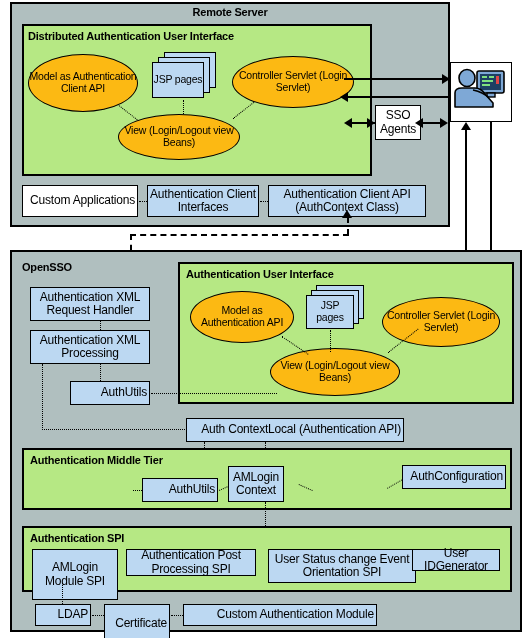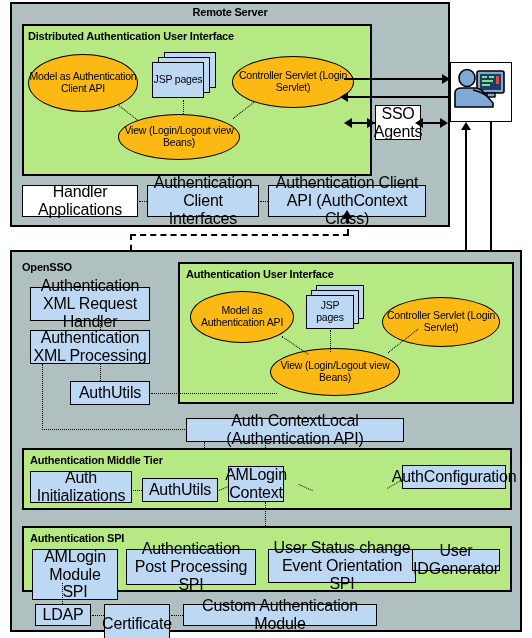--- a/index.html
+++ b/index.html
@@ -41,23 +41,23 @@
     text-align: center;
   }
 
   .box {
     position: absolute;
     background: #bcd8f2;
     border: 1.5px solid #000000;
     box-sizing: border-box;
     display: flex;
     align-items: center;
-    justify-content: center;
+    justify-content: flex-end;
     text-align: center;
-    font-size: 16px;
+    font-size: 12px;
     line-height: 1.12;
     color: #000000;
     padding: 1px 2px;
     letter-spacing: -0.2px;
   }
   .box.white {
     background: #ffffff;
   }
 
   .ellipse {
@@ -196,21 +196,21 @@
 
   <div class="ellipse" style="left:232px; top:56px; width:122px; height:52px;">
     <span>Controller Servlet (Login Servlet)</span>
   </div>
 
   <div class="ellipse" style="left:118px; top:114px; width:122px; height:46px;">
     <span>View (Login/Logout view Beans)</span>
   </div>
 
   <div class="box white" style="left:22px; top:185px; width:116px; height:32px;">
-    <span>Handler Applications</span>
+    <span>Custom Applications</span>
   </div>
   <div class="dotline-h" style="left:139px; top:201px; width:8px;"></div>
   <div class="box" style="left:147px; top:185px; width:112px; height:32px;">
     <span>Authentication Client Interfaces</span>
   </div>
   <div class="dotline-h" style="left:260px; top:201px; width:8px;"></div>
   <div class="box" style="left:268px; top:185px; width:158px; height:32px;">
     <span>Authentication Client API (AuthContext Class)</span>
   </div>
 
@@ -318,23 +318,20 @@
 
   <div class="box" style="left:186px; top:418px; width:218px; height:24px;">
     <span>Auth ContextLocal (Authentication API)</span>
   </div>
   <div class="dotline-v" style="left:204px; top:442px; height:42px;"></div>
   <div class="dotline-v" style="left:265px; top:442px; height:42px;"></div>
 
   <div class="panel-green" style="left:22px; top:448px; width:490px; height:62px;"></div>
   <div class="panel-title" style="left:30px; top:454px;">Authentication Middle Tier</div>
 
-  <div class="box" style="left:30px; top:471px; width:102px; height:32px;">
-    <span>Auth Initializations</span>
-  </div>
   <div class="dotline-h" style="left:133px; top:490px; width:9px;"></div>
   <div class="box" style="left:142px; top:478px; width:76px; height:24px;">
     <span>AuthUtils</span>
   </div>
   <div class="dotline-diag" style="left:219px; top:490px; width:15px; transform:rotate(-24deg);"></div>
   <div class="box" style="left:228px; top:466px; width:56px; height:36px;">
     <span>AMLogin Context</span>
   </div>
   <div class="dotline-diag" style="left:299px; top:484px; width:15px; transform:rotate(24deg);"></div>
   <div class="dotline-diag" style="left:387px; top:488px; width:17px; transform:rotate(-30deg);"></div>
@@ -343,21 +340,21 @@
   </div>
 
   <div class="dotline-v" style="left:265px; top:502px; height:26px;"></div>
 
   <div class="panel-green" style="left:22px; top:526px; width:490px; height:66px;"></div>
   <div class="panel-title" style="left:30px; top:532px;">Authentication SPI</div>
 
   <div class="box" style="left:32px; top:549px; width:86px; height:51px;">
     <span>AMLogin Module SPI</span>
   </div>
-  <div class="box" style="left:126px; top:549px; width:130px; height:36px;">
+  <div class="box" style="left:126px; top:549px; width:130px; height:27px;">
     <span>Authentication Post Processing SPI</span>
   </div>
   <div class="box" style="left:268px; top:549px; width:148px; height:34px;">
     <span>User Status change Event Orientation SPI</span>
   </div>
   <div class="box" style="left:412px; top:549px; width:88px; height:22px;">
     <span>User IDGenerator</span>
   </div>
 
   <div class="dotline-v" style="left:62px; top:583px; height:21px;"></div>

